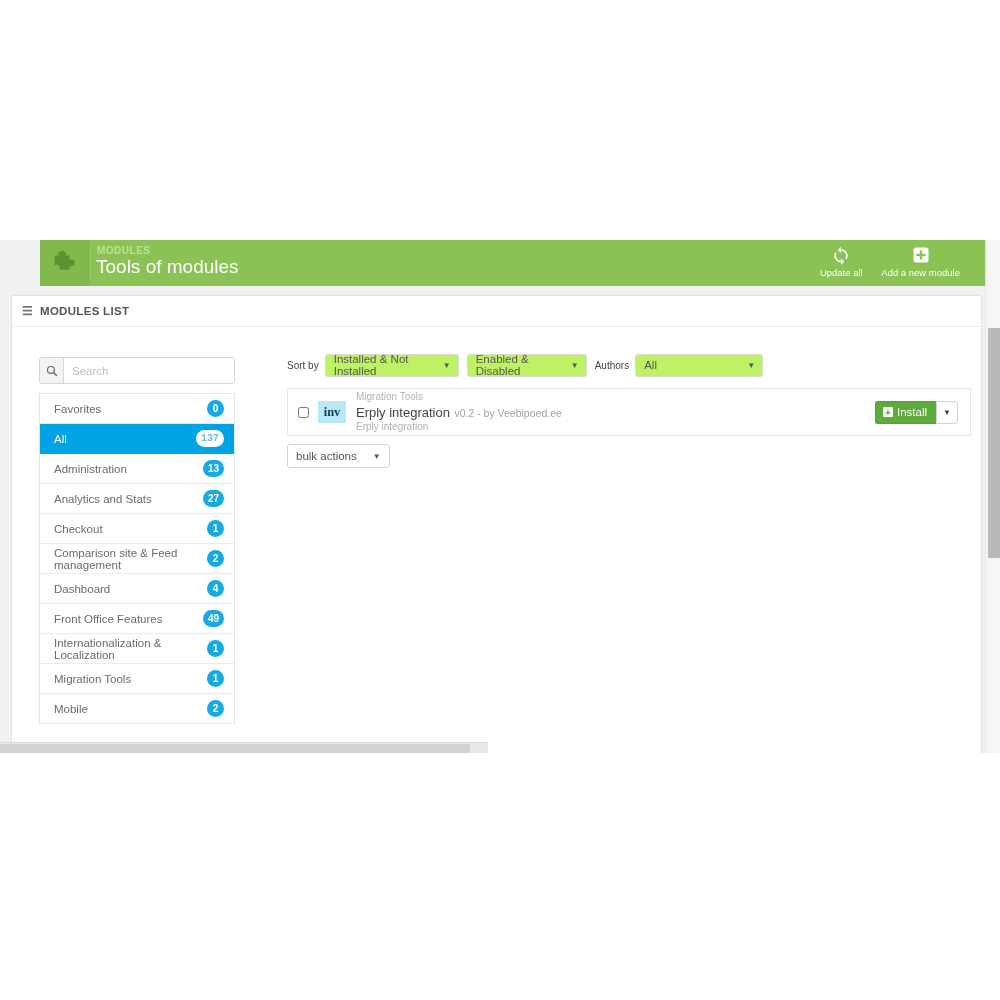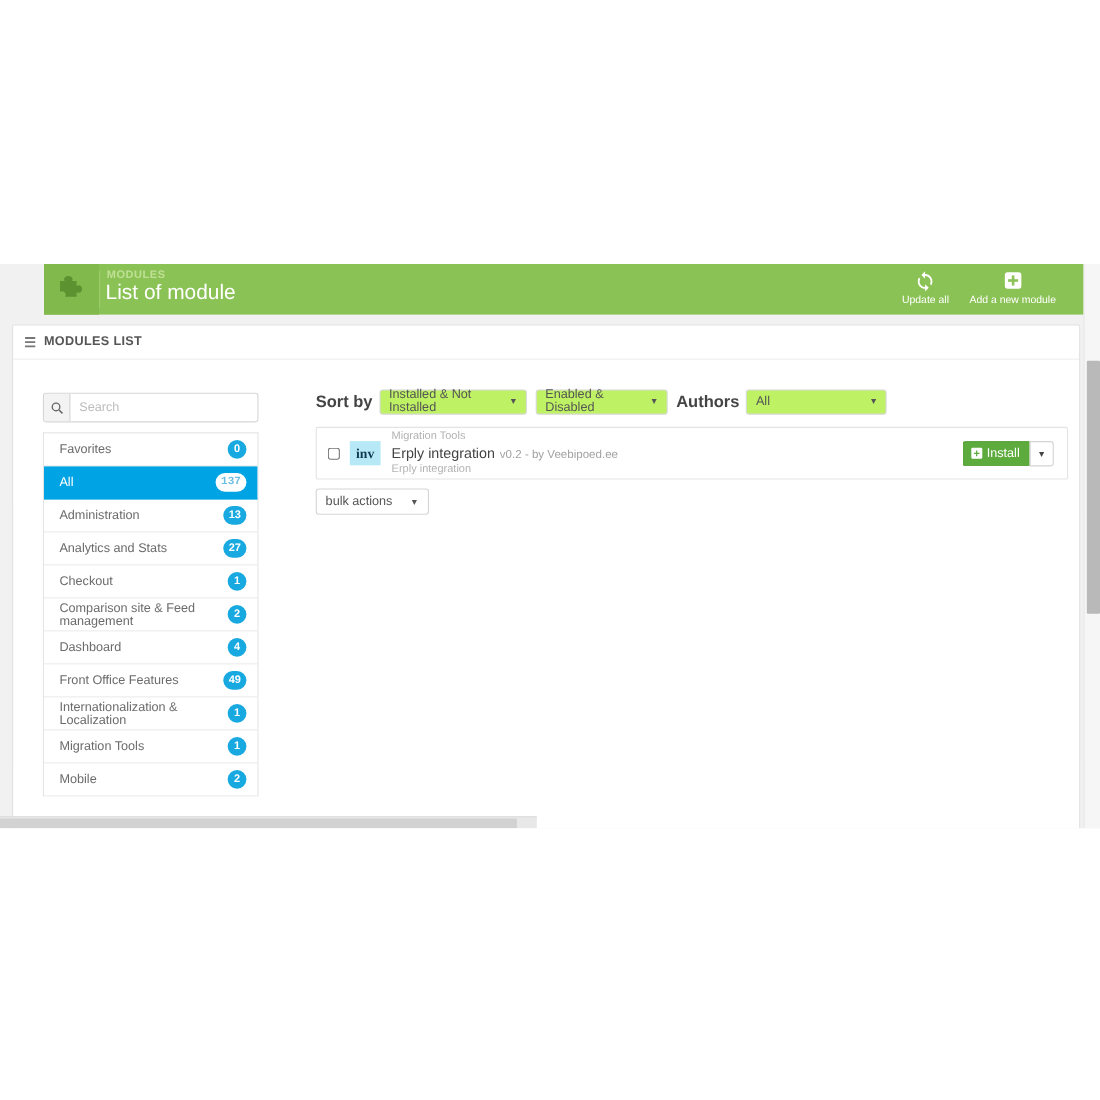--- a/index.html
+++ b/index.html
@@ -225,22 +225,22 @@
     top: 26px;
     right: 10px;
   }
   .sortbar {
     display: flex;
     align-items: center;
     height: 24px;
     margin-bottom: 11px;
   }
   .sortbar .lbl {
-    font-size: 15px;
-    font-weight: bold;
+    font-size: 10px;
+    font-weight: normal;
     color: #444444;
     margin-right: 6px;
     text-align: center;
   }
   .fakeselect {
     position: relative;
     height: 23px;
     border: 1px solid #d8d8d8;
     border-radius: 3px;
     background: #bef264;
@@ -434,21 +434,21 @@
     <div class="page-header">
 
       <div class="ph-iconbox">
         <svg class="ph-puzzle" viewBox="0 0 32 32">
           <path d="M12 2c2.2 0 4 1.5 4 3.4 0 .7-.3 1.3-.6 1.8h4.6v4.9c.5-.4 1.2-.7 2-.7 2 0 3.6 1.7 3.6 3.8S24 19 22 19c-.8 0-1.5-.3-2-.7V23H8.4c.4-.6.7-1.3.7-2.1 0-2-1.6-3.6-3.6-3.6-.8 0-1.5.3-2.1.7V7.2H8c-.4-.5-.6-1.1-.6-1.8C7.4 3.5 9.3 2 12 2z"></path>
         </svg>
       </div>
       <div class="ph-divider"></div>
 
       <div class="ph-kicker">MODULES</div>
-      <div class="ph-title">List of module</div>
+      <div class="ph-title">Tools of modules</div>
 
       <div class="ph-actions">
 
         <div class="ph-act">
           <svg width="20" height="20" viewBox="0 0 24 24">
             <path fill="#ffffff" d="M12 5V2L8 6l4 4V7c3.3 0 6 2.7 6 6 0 1-.3 2-.7 2.8l1.5 1.5C19.6 16.1 20 14.6 20 13c0-4.4-3.6-8-8-8zm0 14c-3.3 0-6-2.7-6-6 0-1 .3-2 .7-2.8L5.2 8.7C4.4 9.9 4 11.4 4 13c0 4.4 3.6 8 8 8v3l4-4-4-4v3z"></path>
           </svg>
           <span>Update all</span>
         </div>
 

